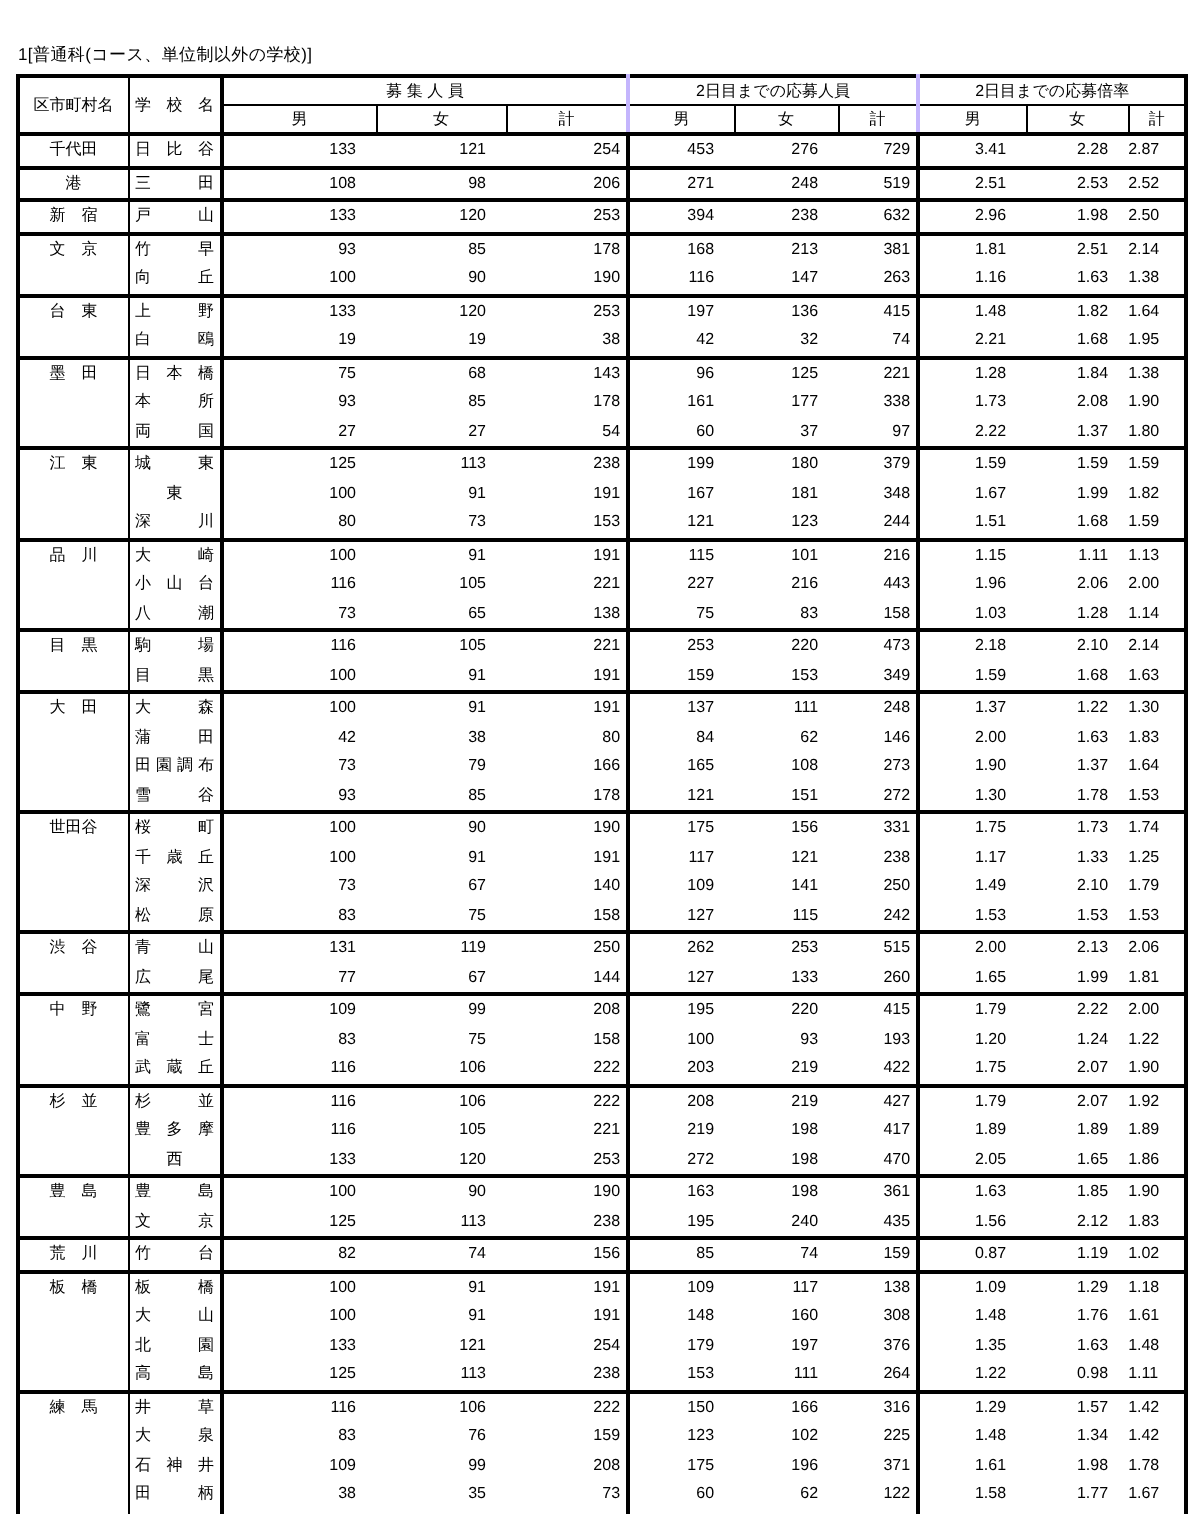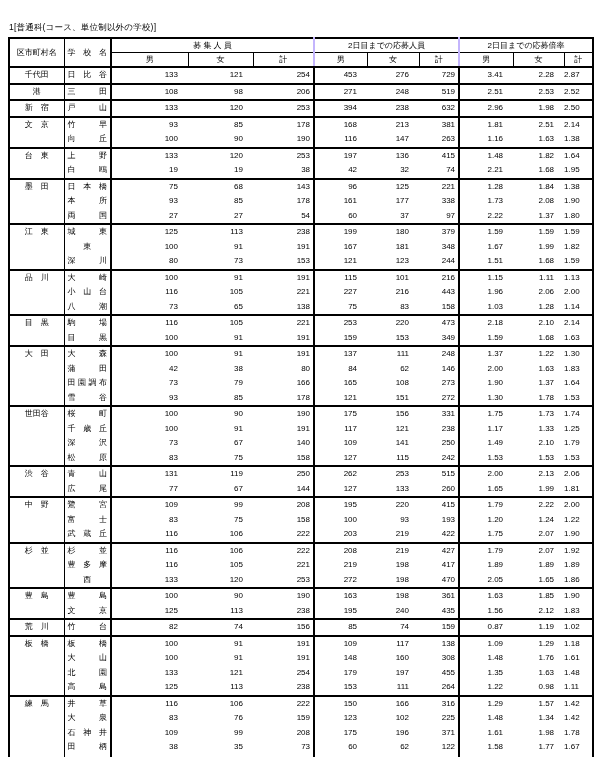--- a/index.html
+++ b/index.html
@@ -793,21 +793,21 @@
           <div class="school-line">
             <span>北</span>
             <span>園</span>
           </div>
         </td>
         <td class="c-val">133</td>
         <td class="c-val">121</td>
         <td class="c-val c-total">254</td>
         <td class="c-val">179</td>
         <td class="c-val">197</td>
-        <td class="c-val c-total">455</td>
+        <td class="c-val c-total">376</td>
         <td class="c-val">1.35</td>
         <td class="c-val">1.63</td>
         <td class="c-val c-last">1.48</td>
       </tr>
       <tr>
         <td class="c-school">
           <div class="school-line">
             <span>高</span>
             <span>島</span>
           </div>

